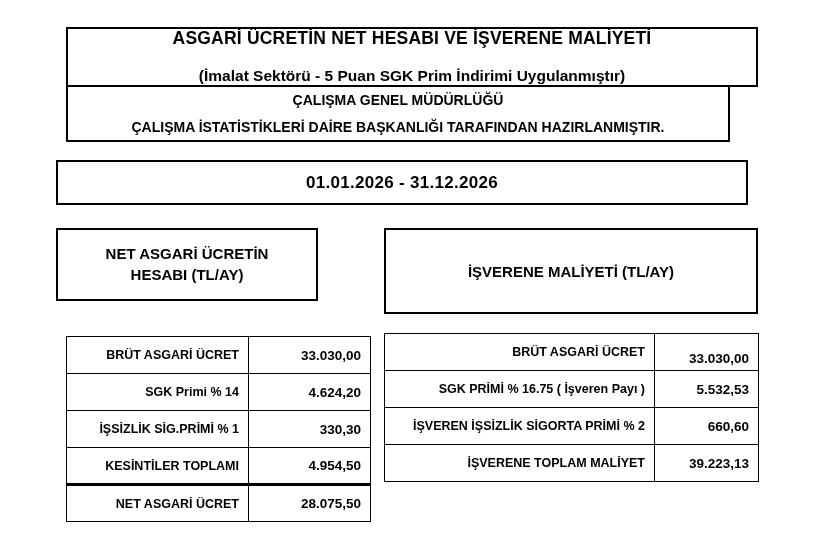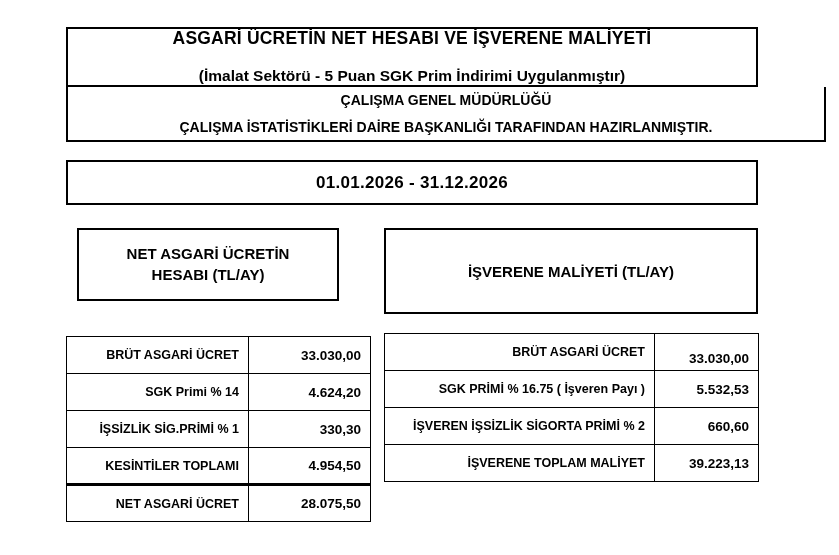--- a/index.html
+++ b/index.html
@@ -44,21 +44,21 @@
     font-size: 15.5px;
     font-weight: bold;
     line-height: 1.3;
     margin-top: 16px;
   }
 
   .hdr-sub-box {
     position: absolute;
     left: 66px;
     top: 87px;
-    width: 760px;
+    width: 664px;
     height: 55px;
     border: 2px solid #000;
     border-top: none;
     box-sizing: border-box;
     display: flex;
     flex-direction: column;
     align-items: center;
     justify-content: center;
   }
   .hdr-sub-line1 {
@@ -68,40 +68,40 @@
   }
   .hdr-sub-line2 {
     font-size: 14px;
     font-weight: bold;
     line-height: 1.35;
     margin-top: 8px;
   }
 
   .period-box {
     position: absolute;
-    left: 66px;
+    left: 56px;
     top: 160px;
     width: 692px;
     height: 45px;
     border: 2px solid #000;
     box-sizing: border-box;
     display: flex;
     align-items: center;
     justify-content: center;
   }
   .period-text {
     font-size: 17px;
     font-weight: bold;
     letter-spacing: 0.3px;
   }
 
   
   .sec-left-box {
     position: absolute;
-    left: 77px;
+    left: 56px;
     top: 228px;
     width: 262px;
     height: 73px;
     border: 2px solid #000;
     box-sizing: border-box;
     display: flex;
     flex-direction: column;
     align-items: center;
     justify-content: center;
   }

